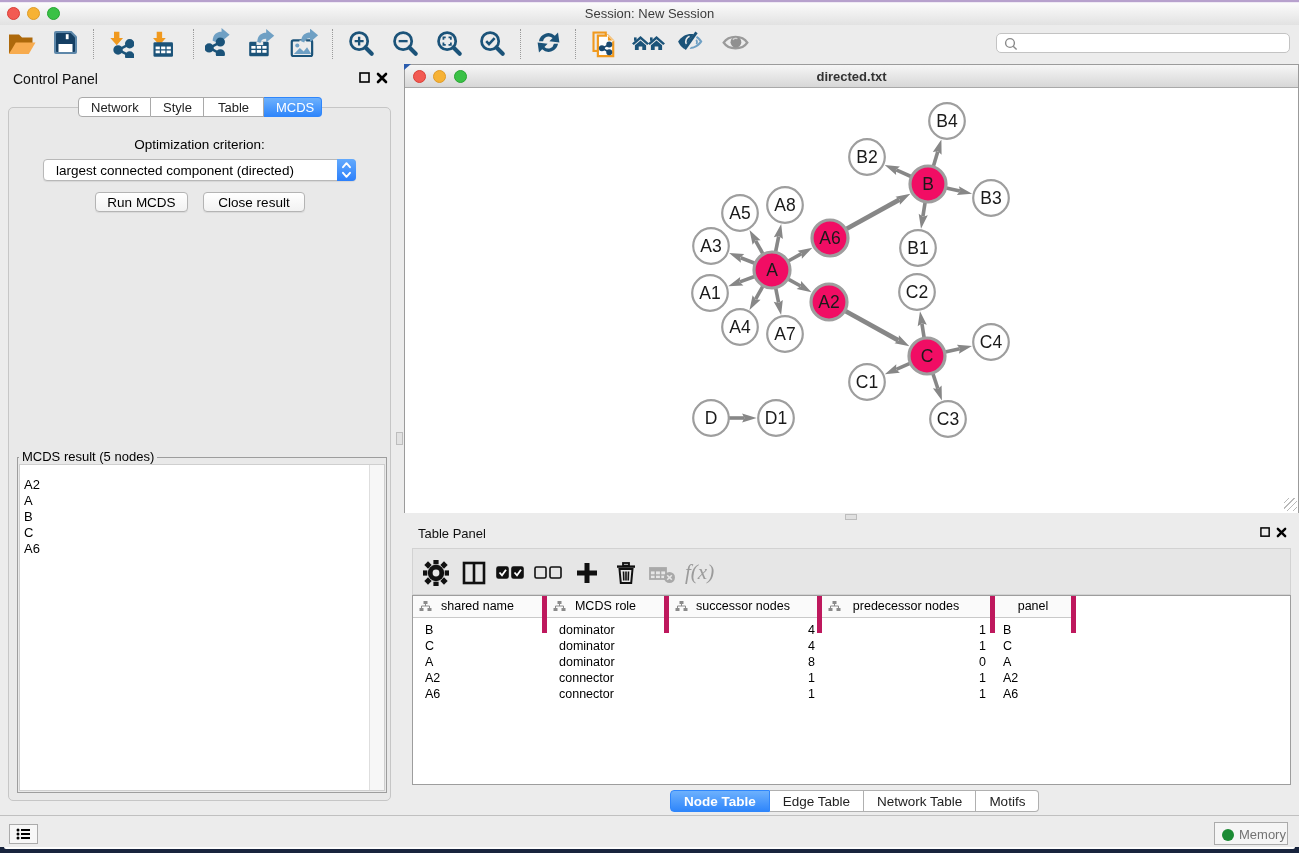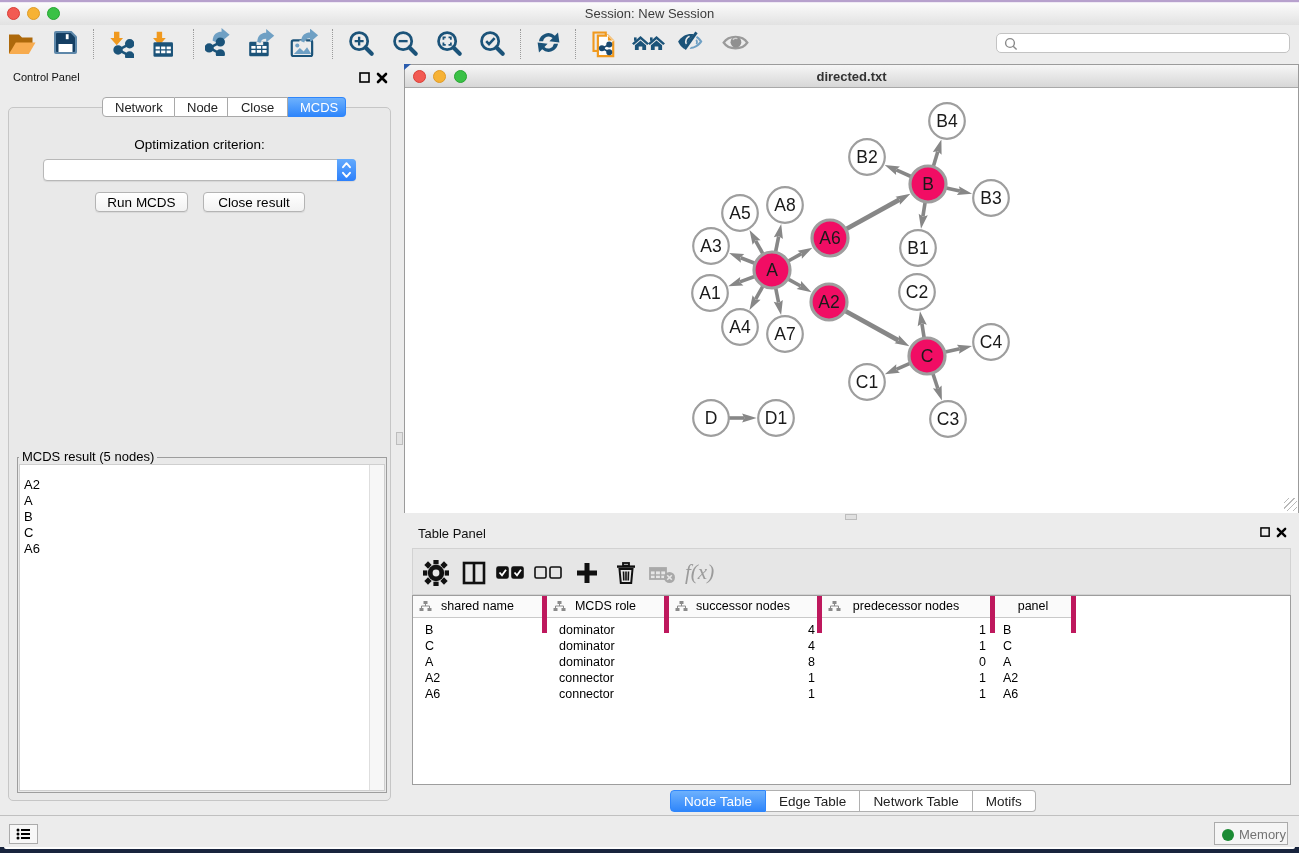--- a/index.html
+++ b/index.html
@@ -14,22 +14,22 @@
   border-top:1px solid #efe9f4; }
 #titlebar .title { width:100%; text-align:center; line-height:22px; font-size:13px; color:#3c3c3c; }
 .tl { position:absolute; width:13px; height:13px; border-radius:50%; top:4px; }
 #toolbar { left:0; top:25px; width:1299px; height:37px; background:#ececec; }
 .sep { position:absolute; top:4px; width:0; height:30px; border-left:1px dotted #9a9a9a; }
 #searchbox { position:absolute; left:996px; top:8px; width:294px; height:20px; background:#fff;
   border:1px solid #c3c3c3; border-radius:5px; }
 
 
 #cpHeader { left:0; top:62px; width:391px; height:32px; }
-#cpHeader .t { position:absolute; left:13px; top:9px; font-size:11px; color:#111; }
-#cpTabs { left:78px; top:97px; height:20px; display:flex; z-index:5;margin-left:24px; }
+#cpHeader .t { position:absolute; left:13px; top:9px; font-size:14px; color:#111; }
+#cpTabs { left:78px; top:97px; height:20px; display:flex; z-index:5; }
 .ctab { height:20px; line-height:19px; font-size:13px; color:#222; background:#fff;
   border:1px solid #a9a9a9; border-left:none; padding:0 12px; text-align:center; }
 .ctab.first { border-left:1px solid #a9a9a9; border-radius:4px 0 0 4px; }
 .ctab.last { border-radius:0 4px 4px 0; }
 .ctab.sel { background:linear-gradient(#6db1fd,#2f86fb); color:#fff; border-color:#2f86fb; }
 #cpBody { left:8px; top:107px; width:383px; height:694px; background:#e9e9e9;
   border:1px solid #c6c6c6; border-radius:5px; }
 #optLabel { left:0; top:29px; width:100%; text-align:center; font-size:13.5px; color:#000; }
 #dropdown { left:34px; top:51px; width:313px; height:22px; background:#fff;
   border:1px solid #b8b8b8; border-radius:4px; box-shadow:0 1px 1px rgba(0,0,0,.08); }
@@ -75,21 +75,21 @@
 .th { height:37px; border-right:5px solid #be185d; position:relative; font-size:12.5px; color:#000;
   text-align:center; line-height:21px; }
 .th svg { position:absolute; left:6px; top:4px; }
 .tr { position:absolute; left:0; height:16px; font-size:12.5px; color:#000; }
 .tc { position:absolute; top:0; height:16px; line-height:16px; }
 
 
 #btmTabs { left:670px; top:790px; height:22px; display:flex; z-index:5; }
 .btab { height:22px; line-height:21px; font-size:13.5px; color:#222; background:#fff;
   border:1px solid #b0b0b0; border-left:none; padding:0 13px; text-align:center; }
-.btab.first { border-left:1px solid #b0b0b0; border-radius:4px 0 0 4px; }
+.btab.first { border-left:1px solid #b0b0b0; border-radius:4px 0 0 4px;font-weight:bold; }
 .btab.last { border-radius:0 4px 4px 0; }
 .btab.sel { background:linear-gradient(#6db1fd,#2f86fb); color:#fff; border-color:#2f86fb; }
 
 
 #statusbar { left:0; top:815px; width:1299px; height:33px; background:#ececec; border-top:1px solid #c0c0c0; }
 #listBtn { position:absolute; left:9px; top:8px; width:29px; height:20px; background:#f7f7f7;
   border:1px solid #ababab; }
 #memBtn { position:absolute; right:11px; top:6px; width:74px; height:23px; background:#f5f5f5;
   border:1px solid #ababab; font-size:13px; color:#737373; }
 #memBtn .dot { position:absolute; left:7px; top:5.5px; width:12px; height:12px; border-radius:50%; background:#1b8b34; }
@@ -243,27 +243,28 @@
   <div class="t">Control Panel</div>
   <svg class="abs" style="left:359px;top:10px" width="12" height="12" viewBox="0 0 12 12">
       <rect x="1" y="1" width="9" height="9" fill="none" stroke="#000" stroke-width="1.6"></rect>
     </svg>
   <svg class="abs" style="left:376px;top:10px" width="12" height="12" viewBox="0 0 12 12">
       <path d="M2,2 L10,10 M10,2 L2,10" stroke="#000" stroke-width="2.6" stroke-linecap="round"></path>
     </svg>
 </div>
 <div class="abs" id="cpTabs">
   <div class="ctab first" style="width:73px">Network</div>
-  <div class="ctab" style="width:53px">Node</div>
-  <div class="ctab" style="width:60px">Close</div>
+  <div class="ctab" style="width:53px">Style</div>
+  <div class="ctab" style="width:60px">Table</div>
   <div class="ctab last sel" style="width:58px">MCDS</div>
 </div>
 <div class="abs" id="cpBody">
   <div class="abs" id="optLabel">Optimization criterion:</div>
   <div class="abs" id="dropdown">
+    <div class="txt">largest connected component (directed)</div>
     <div class="step"><svg width="19" height="22" viewBox="0 0 19 22">
       <path d="M6,8.2 L9.5,4.2 L13,8.2" fill="none" stroke="#fff" stroke-width="1.9" stroke-linecap="round" stroke-linejoin="round"></path>
       <path d="M6,13.8 L9.5,17.8 L13,13.8" fill="none" stroke="#fff" stroke-width="1.9" stroke-linecap="round" stroke-linejoin="round"></path>
         </svg></div>
   </div>
   <div class="btn" style="left:86px; top:84px; width:93px;">Run MCDS</div>
   <div class="btn" style="left:194px; top:84px; width:102px;">Close result</div>
   <div class="abs" id="mcdsGroup">
     <div class="frame"></div>
     <div class="lbl">MCDS result (5 nodes)</div>

